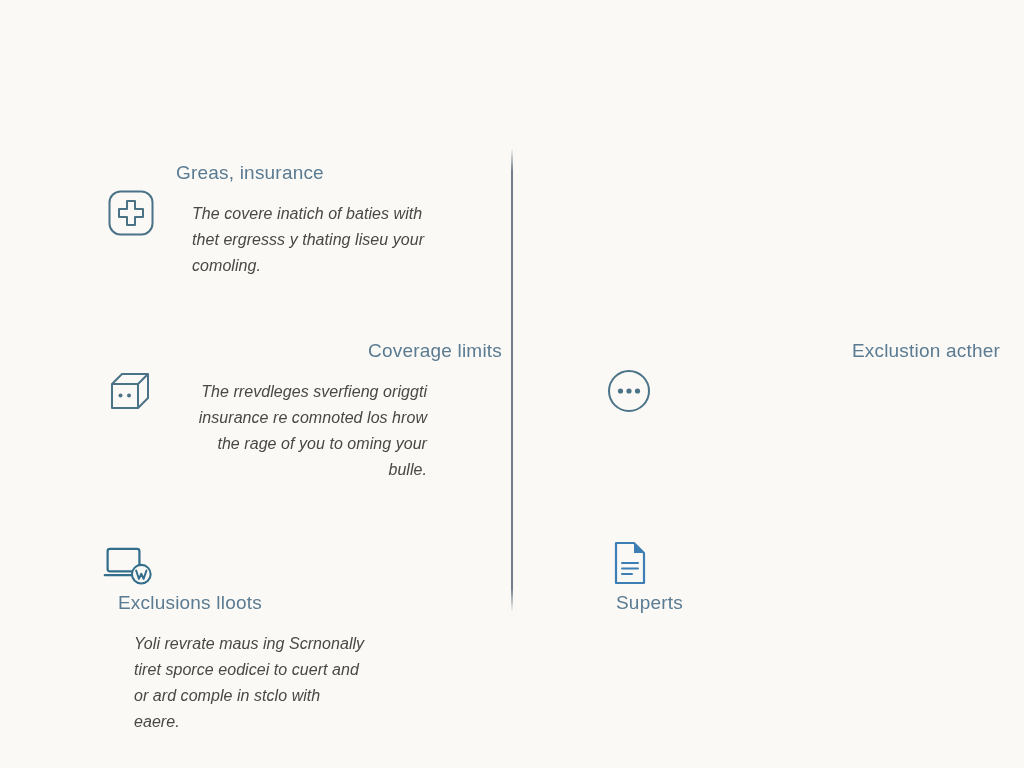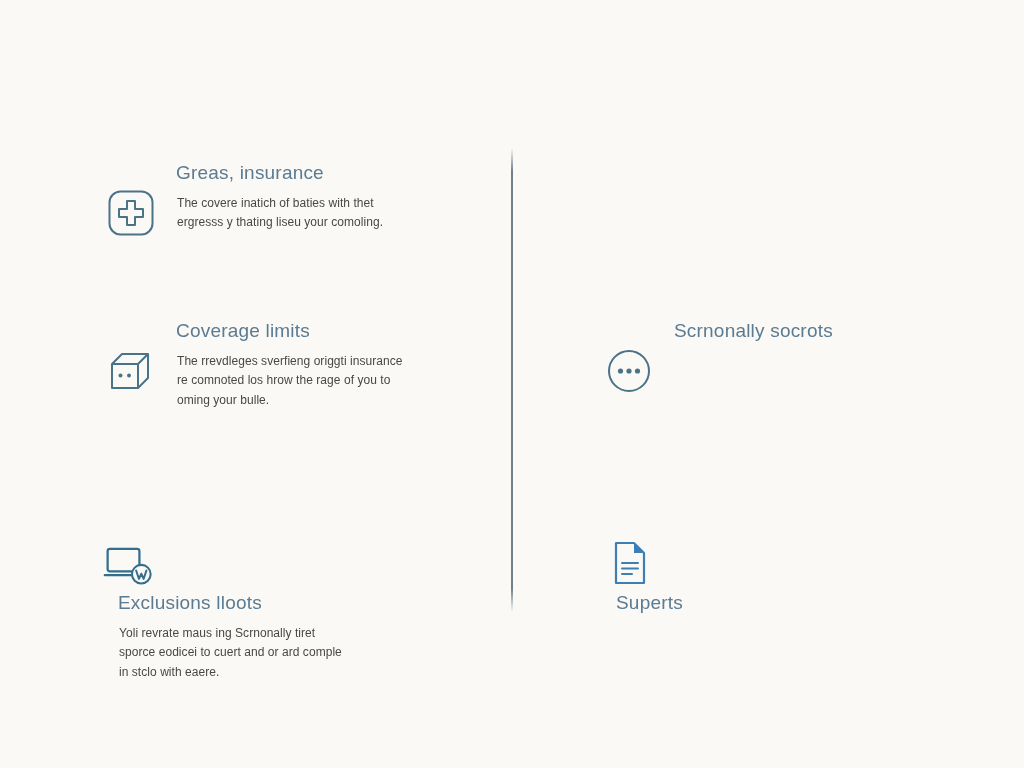--- a/index.html
+++ b/index.html
@@ -81,34 +81,35 @@
   .item-title {
     margin: 0 0 9px 0;
     font-size: 19px;
     font-weight: 400;
     letter-spacing: 0.2px;
     color: #5a7b92;
     line-height: 1.2;
   }
 
   .item-body {
-    margin: 1px;
-    font-size: 12px;
+    margin: 16px;
+    font-size: 16px;
     line-height: 1.63;
     color: #4a4744;
     letter-spacing: 0.05px;
     max-width: 235px;
+    font-style: italic;
   }
 
   
   .col-left  { left: 102px; width: 400px; }
   .col-right { left: 600px; width: 400px; }
 
   .row-1 { top: 162px; }
-  .row-2 { top: 320px; }
+  .row-2 { top: 340px; text-align: right; }
   .row-3 { top: 512px; flex-direction: column; }
 
   .ic { display: block; }
 </style>
 </head>
 <body>
 
 <div class="page">
   <div class="grid">
 
@@ -147,21 +148,21 @@
     <div class="item col-right row-2">
       <div class="icon-wrap">
         <svg class="ic" width="54" height="54" viewBox="0 0 54 54" fill="none">
           <circle cx="27" cy="27" r="20" stroke="#4b7388" stroke-width="2"></circle>
           <circle cx="18.5" cy="27" r="2.6" fill="#4b7388"></circle>
           <circle cx="27" cy="27" r="2.6" fill="#4b7388"></circle>
           <circle cx="35.5" cy="27" r="2.6" fill="#4b7388"></circle>
         </svg>
       </div>
       <div class="text-wrap">
-        <h3 class="item-title">Scrnonally socrots</h3>
+        <h3 class="item-title">Exclustion acther</h3>
       </div>
     </div>
 
     <div class="item col-left row-3">
       <div class="icon-wrap">
         <svg class="ic" width="62" height="54" viewBox="0 0 62 54" fill="none">
           <rect x="6" y="12" width="34" height="24" rx="2.5" stroke="#336f8c" stroke-width="2.4"></rect>
           <line x1="3" y1="40" x2="40" y2="40" stroke="#336f8c" stroke-width="2.4" stroke-linecap="round"></line>
           <circle cx="42" cy="39" r="10" fill="#faf9f5" stroke="#336f8c" stroke-width="2.2"></circle>
           <path d="M36.5 35 l3 9 l2.5 -5.5 l2.5 5.5 l3 -9" stroke="#336f8c" stroke-width="2.1" stroke-linejoin="round" stroke-linecap="round" fill="none"></path>

